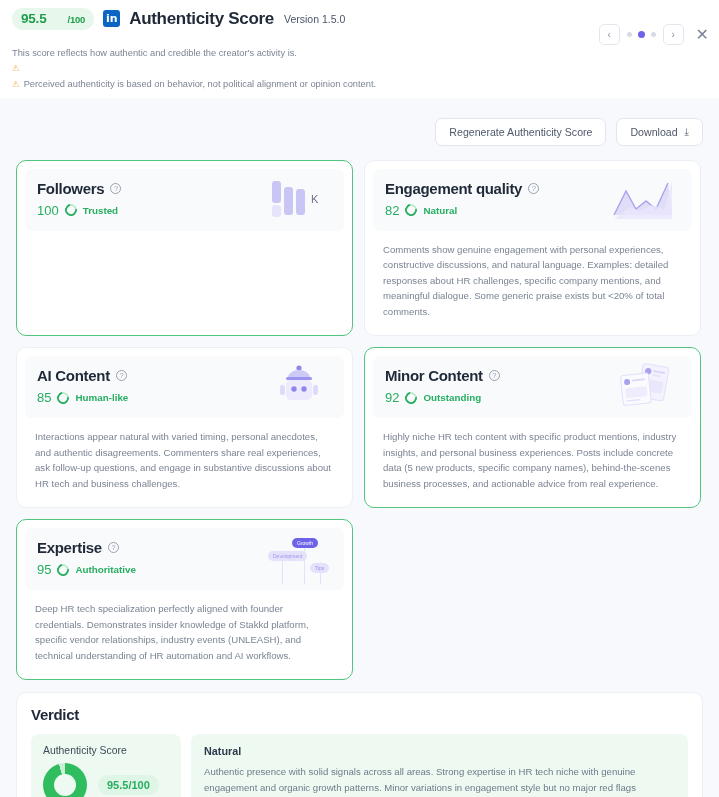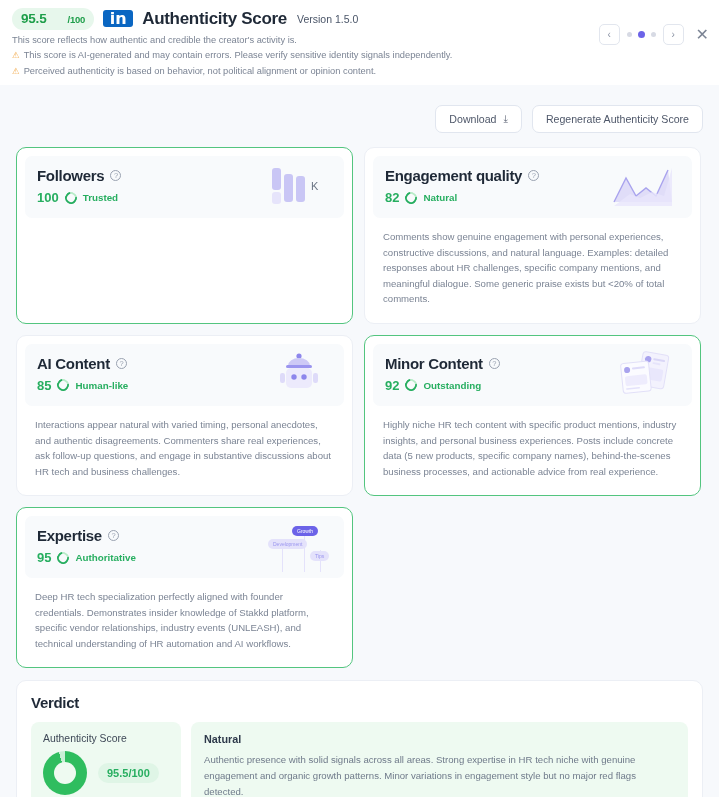--- a/index.html
+++ b/index.html
@@ -15,28 +15,28 @@
   
   .header { padding: 8px 12px 6px 12px; background: #ffffff; position: relative; }
   .header-top { display: flex; align-items: center; gap: 9px; }
   .score-chip {
     background: #e7f7ec; color: #1e9e4a; border-radius: 13px;
     padding: 3px 9px 3px 9px; font-size: 13.5px; font-weight: 700;
     letter-spacing: -0.2px; white-space: nowrap; line-height: 1.15;
   }
   .score-chip .denom { font-size: 9.5px; font-weight: 700; padding-left: 21px; }
   .li-icon {
-    width: 30px; height: 17px; border-radius: 3px; background: #0a66c2;
+    width: 17px; height: 17px; border-radius: 3px; background: #0a66c2;
     display: inline-flex; align-items: center; justify-content: center;
-    color: #fff; font-size: 16px; font-weight: 700; line-height: 1;
+    color: #fff; font-size: 11px; font-weight: 700; line-height: 1;
     font-family: "DejaVu Sans", sans-serif;
   }
   .title { font-size: 17px; font-weight: 700; color: #1f2937; letter-spacing: -0.3px; }
   .version { font-size: 10.5px; color: #4a5568; font-weight: 400; margin-left: 1px; }
-  .subtitle { font-size: 9.3px; color: #7b8494; margin-top: 4px; line-height: 1.5; }
+  .subtitle { font-size: 9.3px; color: #7b8494; margin-top: 17px; line-height: 1.5; }
   .warn-row { display: flex; align-items: flex-start; gap: 4px; font-size: 9.3px;
               color: #7b8494; line-height: 1.5; margin-top: 2px; }
   .warn-icon { color: #f0a23b; font-size: 8.5px; line-height: 1.55; }
 
   .header-right {
     position: absolute; right: 10px; top: 24px;
     display: flex; align-items: center; gap: 12px;
   }
   .pager { display: flex; align-items: center; gap: 7px; }
   .pager-btn {
@@ -70,21 +70,21 @@
     position: relative; min-height: 62px;
   }
   .card-title { font-size: 15px; font-weight: 700; color: #1f2937;
                 letter-spacing: -0.3px; display: flex; align-items: center; gap: 6px; }
   .help-icon {
     width: 11px; height: 11px; border-radius: 50%; border: 1.1px solid #9aa2b1;
     color: #9aa2b1; font-size: 7.5px; display: inline-flex;
     align-items: center; justify-content: center; font-weight: 400;
   }
   .score-row { display: flex; align-items: center; gap: 6px; margin-top: 6px; }
-  .score-val { font-size: 13px; font-weight: 700; color: #27ae60; }
+  .score-val { font-size: 13px; font-weight: 400; color: #27ae60; }
   .ring {
     width: 12px; height: 12px; border-radius: 50%;
     border: 2.8px solid #27ae60; border-top-color: #b9ecc9; transform: rotate(35deg);
   }
   .score-label { font-size: 9.8px; color: #27ae60; font-weight: 600; }
   .card-desc { font-size: 9.6px; color: #7b8494; line-height: 1.62;
                padding: 11px 10px 8px 10px; }
   .card-art { position: absolute; right: 8px; top: 6px; width: 74px; height: 50px; }
 
   
@@ -140,21 +140,20 @@
       <span class="score-chip">
         <span>95.5</span><span class="denom">/100</span>
       </span>
       <span class="li-icon">in</span>
       <span class="title">Authenticity Score</span>
       <span class="version">Version 1.5.0</span>
     </div>
     <div class="subtitle">This score reflects how authentic and credible the creator's activity is.</div>
     <div class="warn-row">
       <span class="warn-icon">⚠</span>
-      <span>This score is AI-generated and may contain errors. Please verify sensitive identity signals independently.</span>
     </div>
     <div class="warn-row">
       <span class="warn-icon">⚠</span>
       <span>Perceived authenticity is based on behavior, not political alignment or opinion content.</span>
     </div>
 
     <div class="header-right">
       <div class="pager">
         <div class="pager-btn">‹</div>
         <div class="dots">
@@ -164,25 +163,25 @@
         </div>
         <div class="pager-btn">›</div>
       </div>
       <div class="close-btn">✕</div>
     </div>
   </div>
 
   <div class="body-area">
 
     <div class="actions">
+      <button class="btn">Regenerate Authenticity Score</button>
       <button class="btn">
         <span>Download</span>
         <span class="dl-icon">⤓</span>
       </button>
-      <button class="btn">Regenerate Authenticity Score</button>
     </div>
 
     <div class="grid">
 
       <div class="card accent">
         <div class="card-head">
           <div class="card-title">
             <span>Followers</span>
             <span class="help-icon">?</span>
           </div>

